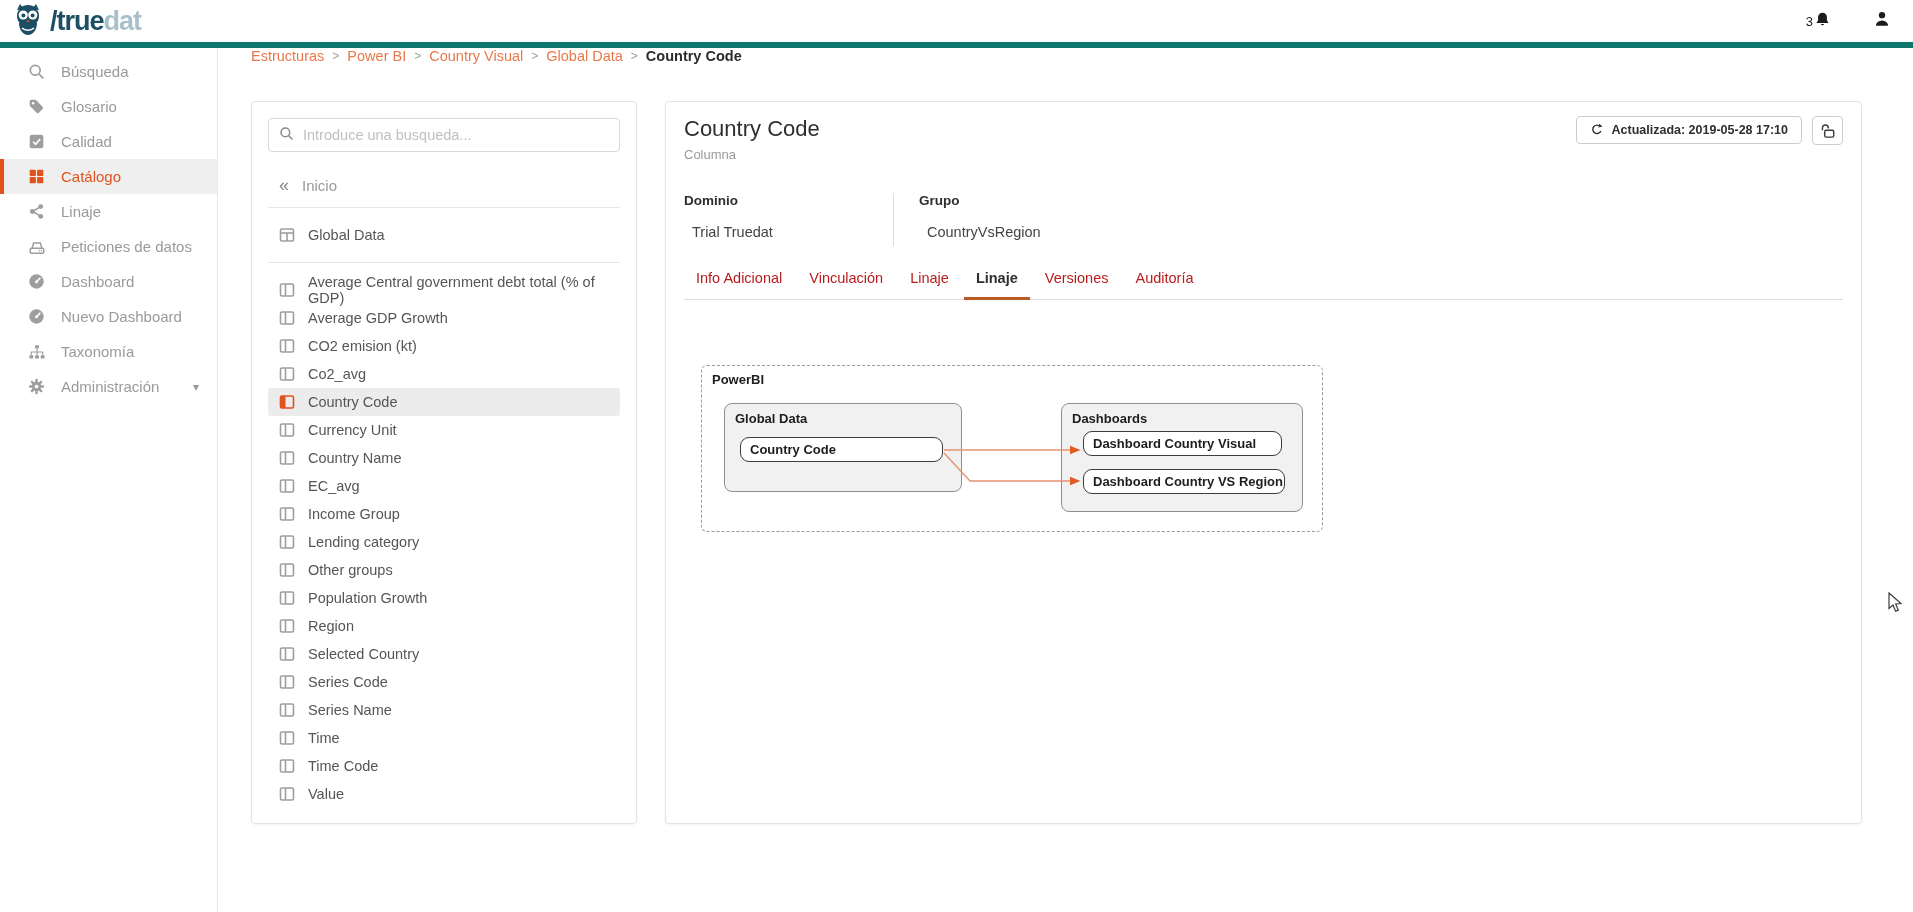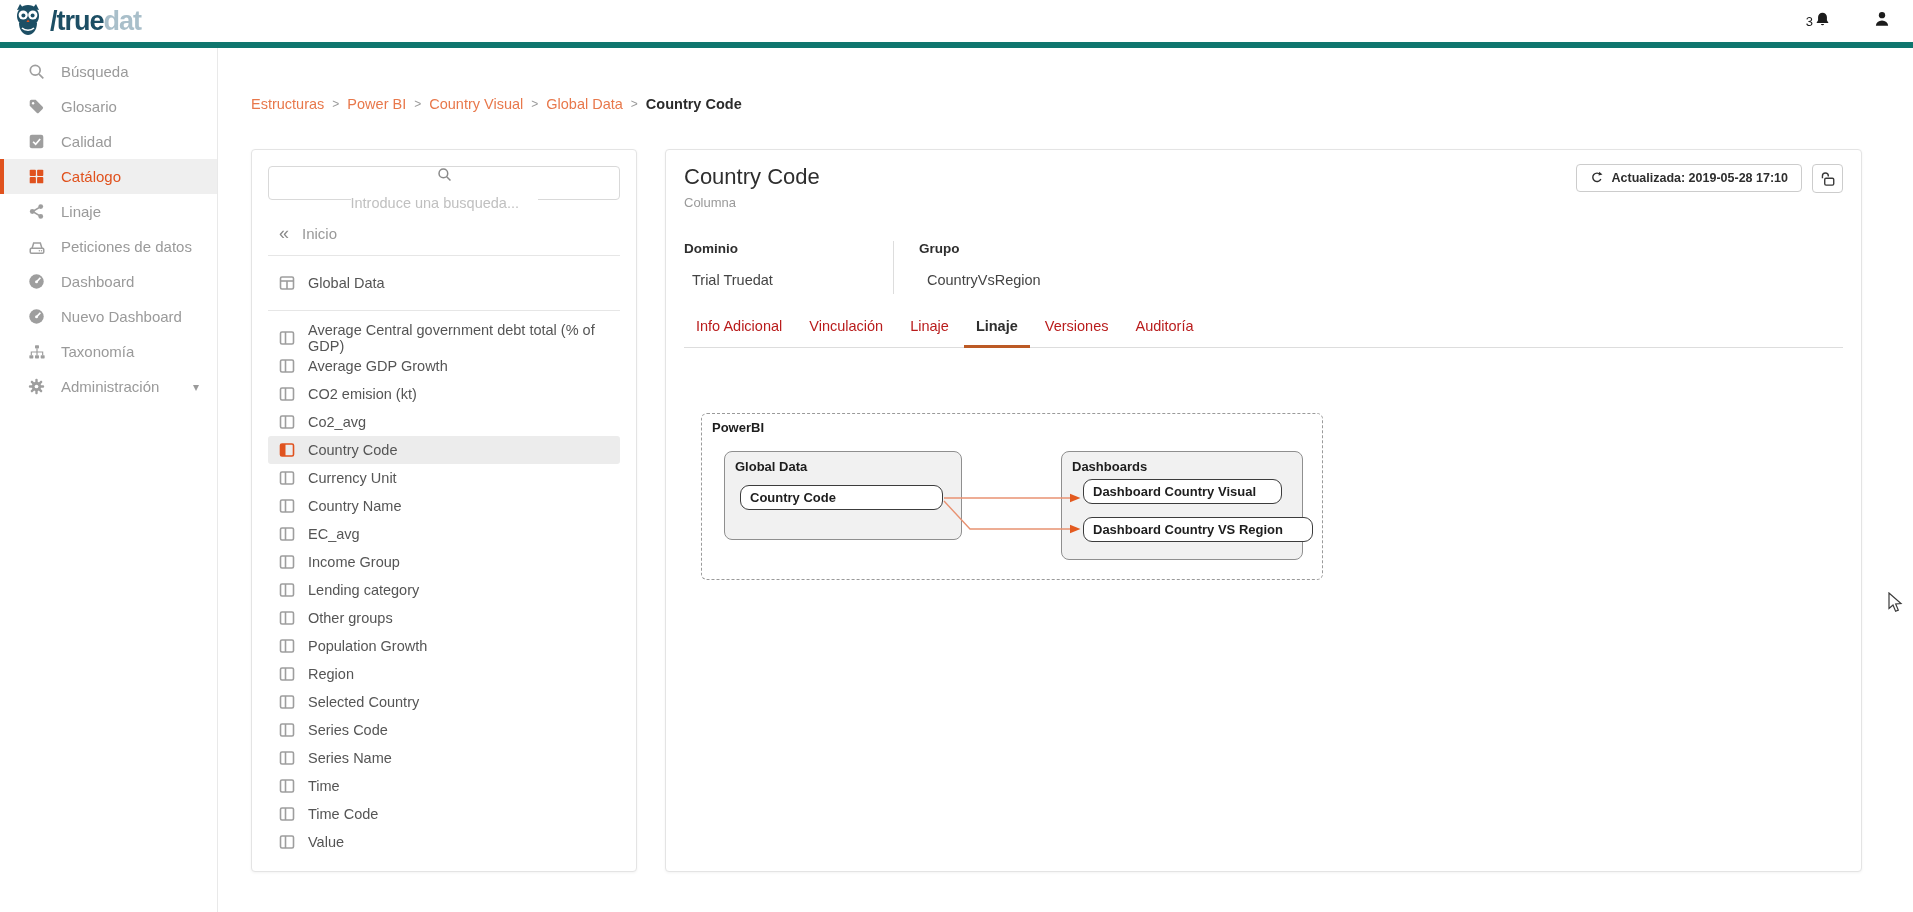--- a/index.html
+++ b/index.html
@@ -34,38 +34,38 @@
   }
   .nav-item .nav-icon { width:19px; display:flex; justify-content:center; color:#9e9e9e; }
   .nav-item.active {
     background:#efefef; border-left:4px solid #e0521e; padding-left:23px;
     color:#e0521e;
   }
   .nav-item.active .nav-icon { color:#e0521e; }
   .nav-caret { margin-left:auto; margin-right:18px; color:#9a9a9a; font-size:12px; }
 
   
-  .breadcrumb { margin-top:48px; font-size:14.5px; display:flex; gap:8px; align-items:center; }
+  .breadcrumb { font-size:14.5px; display:flex; gap:8px; align-items:center; }
   .breadcrumb a { color:#e8784b; text-decoration:none; cursor:pointer; }
   .crumb-sep { color:#9a9a9a; font-size:12px; }
   .crumb-current { color:#2b2b2b; font-weight:bold; }
 
   
   .panels { display:flex; gap:28px; margin-top:37px; height:723px; }
   .panel {
     background:#fff; border:1px solid #e4e4e4; border-radius:4px;
     box-shadow:0 1px 3px rgba(0,0,0,0.05);
   }
   .list-panel { width:386px; padding:16px; flex-shrink:0; }
   .detail-panel { flex:1; padding:14px 18px; position:relative; }
 
   
   .search-box {
     height:34px; border:1px solid #d9d9d9; border-radius:4px;
-    display:flex; align-items:center; padding:0 10px; gap:9px;flex-direction:column;
+    display:flex; align-items:center; padding:0 10px; gap:9px;
   }
   .search-box input {
     border:none; outline:none; flex:1; font-size:14.5px; color:#555;
     font-family:"Liberation Sans", sans-serif;
   }
   .search-box input::placeholder { color:#c0c0c0; }
   .back-row { margin-top:24px; padding-left:11px; display:flex; align-items:center; gap:13px; color:#999; font-size:15px; cursor:pointer; }
   .back-row .chev { font-size:18px; color:#8a8a8a; line-height:1; }
   .list-divider { border:none; border-top:1px solid #e6e6e6; margin:13px 0; }
   .parent-row { padding-left:11px; display:flex; align-items:center; gap:13px; color:#555; font-size:14.5px; height:28px; cursor:pointer; }
@@ -571,21 +571,21 @@
 
           <div class="cluster" style="left:22px; top:37px; width:238px; height:89px;">
             <div class="cluster-label">Global Data</div>
           </div>
           <div class="node" style="left:38px; top:71px; width:203px;">Country Code</div>
 
           <div class="cluster" style="left:359px; top:37px; width:242px; height:109px;">
             <div class="cluster-label">Dashboards</div>
           </div>
           <div class="node" style="left:381px; top:65px; width:199px;">Dashboard Country Visual</div>
-          <div class="node" style="left:381px; top:103px; width:230px;">Dashboard Country VS Region</div>
+          <div class="node" style="left:381px; top:103px; width:202px;">Dashboard Country VS Region</div>
 
           <svg class="edges" width="622" height="167" viewBox="0 0 622 167">
             <path d="M242 84 H368" stroke="#e89272" stroke-width="1.4" fill="none"></path>
             <polygon points="368,79.8 378.5,84 368,88.2" fill="#e35a1f"></polygon>
             <path d="M242 87 L268 115 H368" stroke="#e89272" stroke-width="1.4" fill="none"></path>
             <polygon points="368,110.8 378.5,115 368,119.2" fill="#e35a1f"></polygon>
           </svg>
         </div>
       </div>
 

